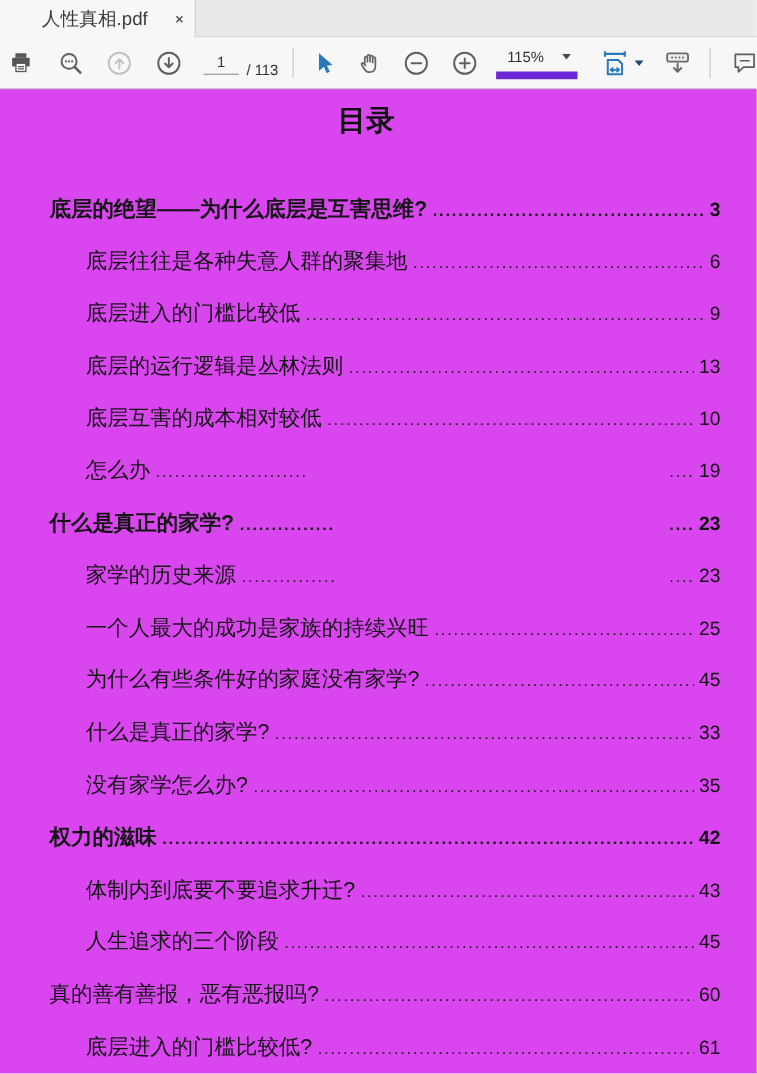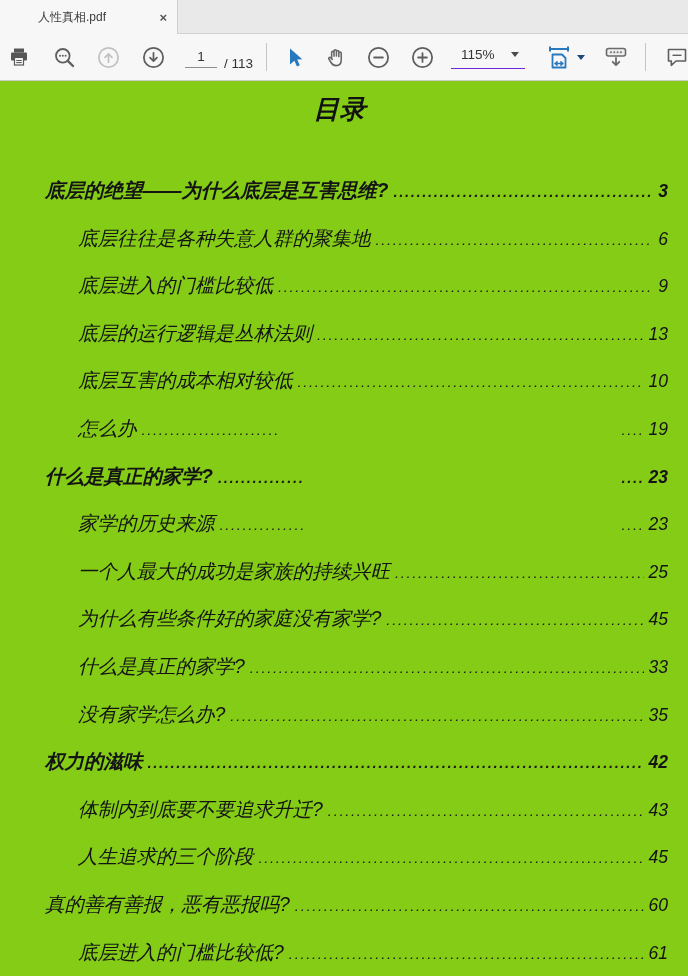--- a/index.html
+++ b/index.html
@@ -5,41 +5,41 @@
   html,body{margin:0;padding:0;width:688px;height:976px;overflow:hidden;
     font-family:"Liberation Sans",sans-serif;background:#fff;}
   .app{width:688px;height:976px;display:flex;flex-direction:column;}
 
   
   .tabbar{height:33px;background:#e9e9e9;border-bottom:1px solid #d2d2d2;
     display:flex;align-items:stretch;flex:0 0 auto;}
   .tab{width:178px;background:#f7f7f7;border-right:1px solid #cfcfcf;
     display:flex;align-items:center;padding:0 10px 0 38px;box-sizing:border-box;
     margin-bottom:-1px;position:relative;z-index:2;}
-  .tab-title{font-size:12px;color:#3c3c3c;flex:1;white-space:nowrap;overflow:hidden;}
+  .tab-title{font-size:17px;color:#3c3c3c;flex:1;white-space:nowrap;overflow:hidden;}
   .tab-close{font-size:13px;color:#555;margin-left:8px;cursor:default;font-weight:bold;}
 
   
   .toolbar{height:47px;background:#f7f7f7;border-bottom:1px solid #cbcbcb;
     display:flex;align-items:center;padding-left:8px;box-sizing:border-box;flex:0 0 auto;}
   .tbtn{display:flex;align-items:center;justify-content:center;flex:0 0 auto;}
   .tdiv{width:1px;height:28px;background:#c4c4c4;flex:0 0 auto;}
   .page-input{width:32px;height:20px;border:none;border-bottom:1px solid #8f8f8f;
     background:transparent;text-align:center;font-size:13.5px;color:#333;
     font-family:"Liberation Sans",sans-serif;outline:none;padding:0;}
   .page-total{font-size:13.5px;color:#333;margin-left:7px;white-space:nowrap;margin-top:12px;}
-  .zoom-field{display:flex;align-items:center;border-bottom:1px solid #6d28d9;
+  .zoom-field{display:flex;align-items:center;border-bottom:7px solid #6d28d9;
     padding:2px 6px 6px 10px;}
   .zoom-text{font-size:13.5px;color:#333;margin-right:16px;}
   .caret{width:0;height:0;border-left:4.5px solid transparent;border-right:4.5px solid transparent;
     border-top:5px solid #4a4a4a;display:inline-block;}
   .caret.blue{border-top-color:#1c4977;}
 
   
-  .page{flex:1;background:#84cc16;box-sizing:border-box;padding:13px 20px 0 45px;font-style:italic;}
+  .page{flex:1;background:#d946ef;box-sizing:border-box;padding:13px 33px 0 45px;}
   .doc-title{text-align:center;font-size:26px;font-weight:bold;color:#111;
     position:relative;left:-17px;line-height:31px;}
   .toc{margin-top:41px;}
   .toc-row{display:flex;align-items:baseline;height:47.6px;box-sizing:border-box;
     padding-top:14px;font-size:19.5px;color:#141414;}
   .toc-row.indent{padding-left:33px;}
   .toc-row.bold{font-weight:bold;}
   .toc-text{white-space:nowrap;line-height:1.1;flex:0 0 auto;}
   .leader,.dots-fixed,.pre-dots{font-size:15px;letter-spacing:1.6px;white-space:nowrap;
     color:#1a1a1a;line-height:1;}

